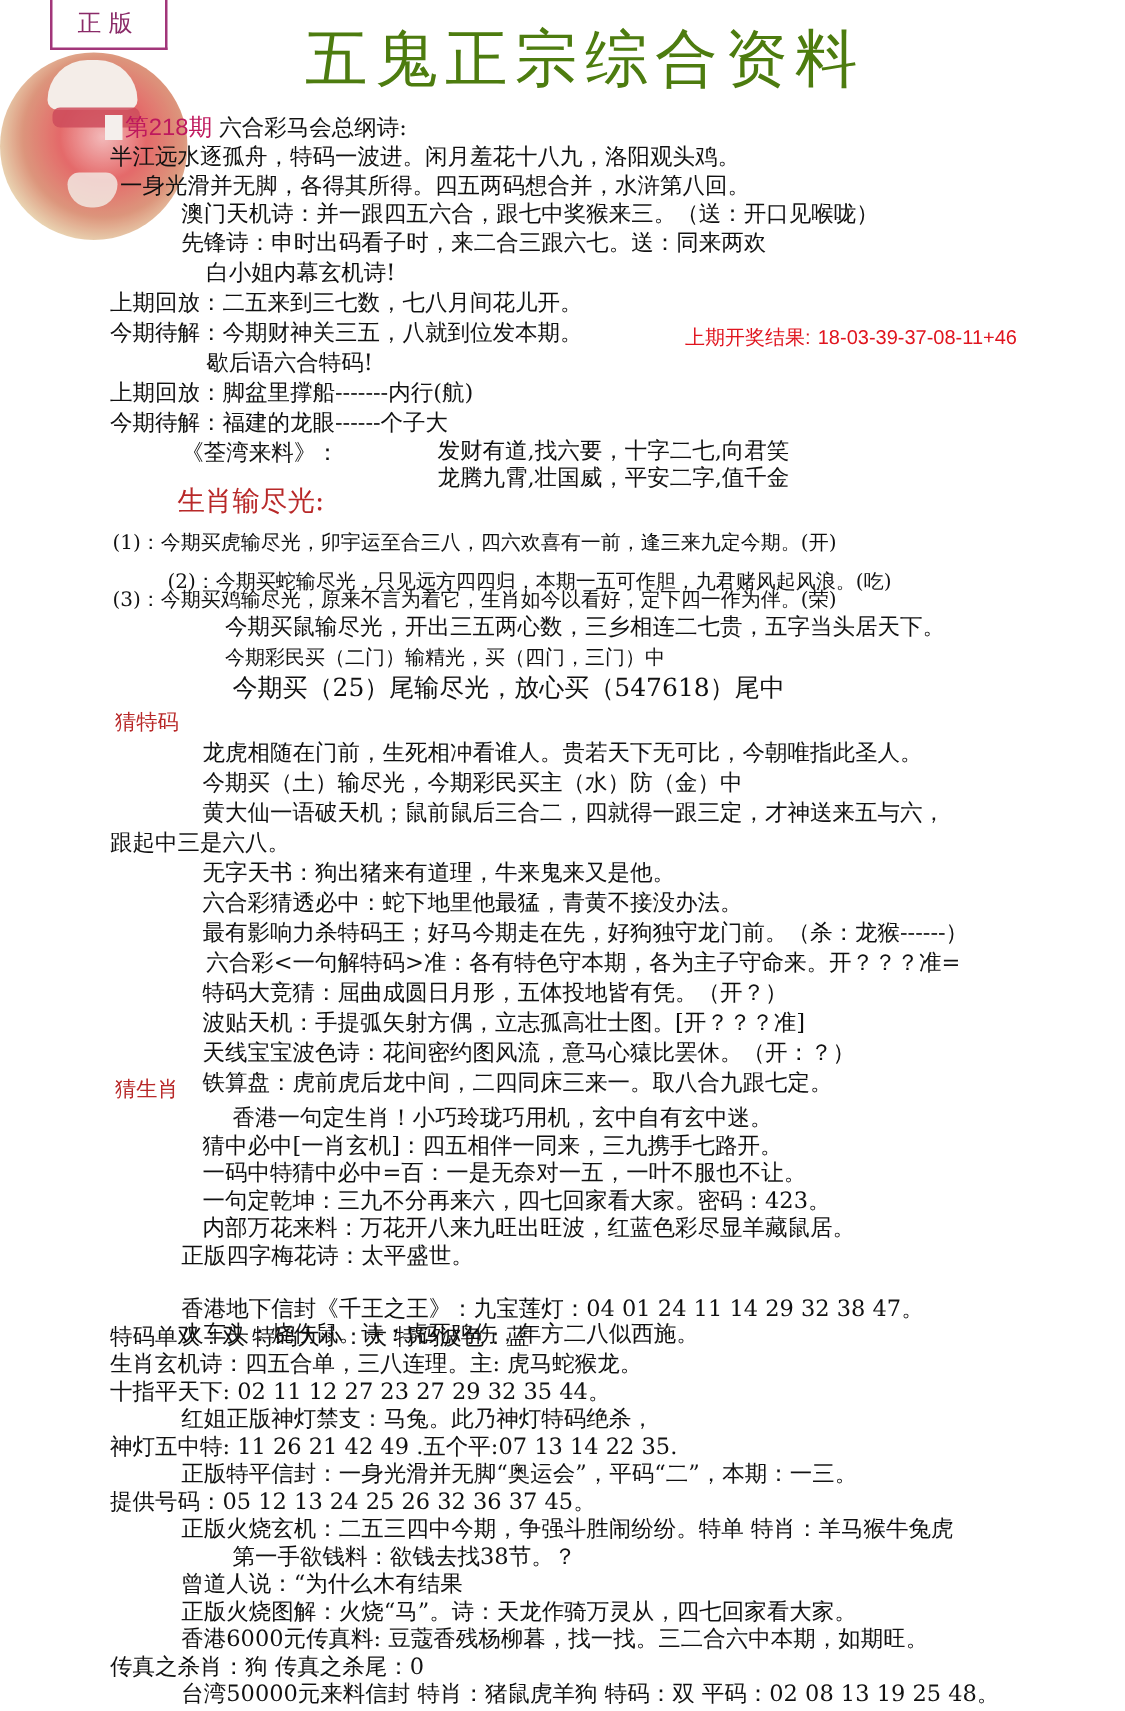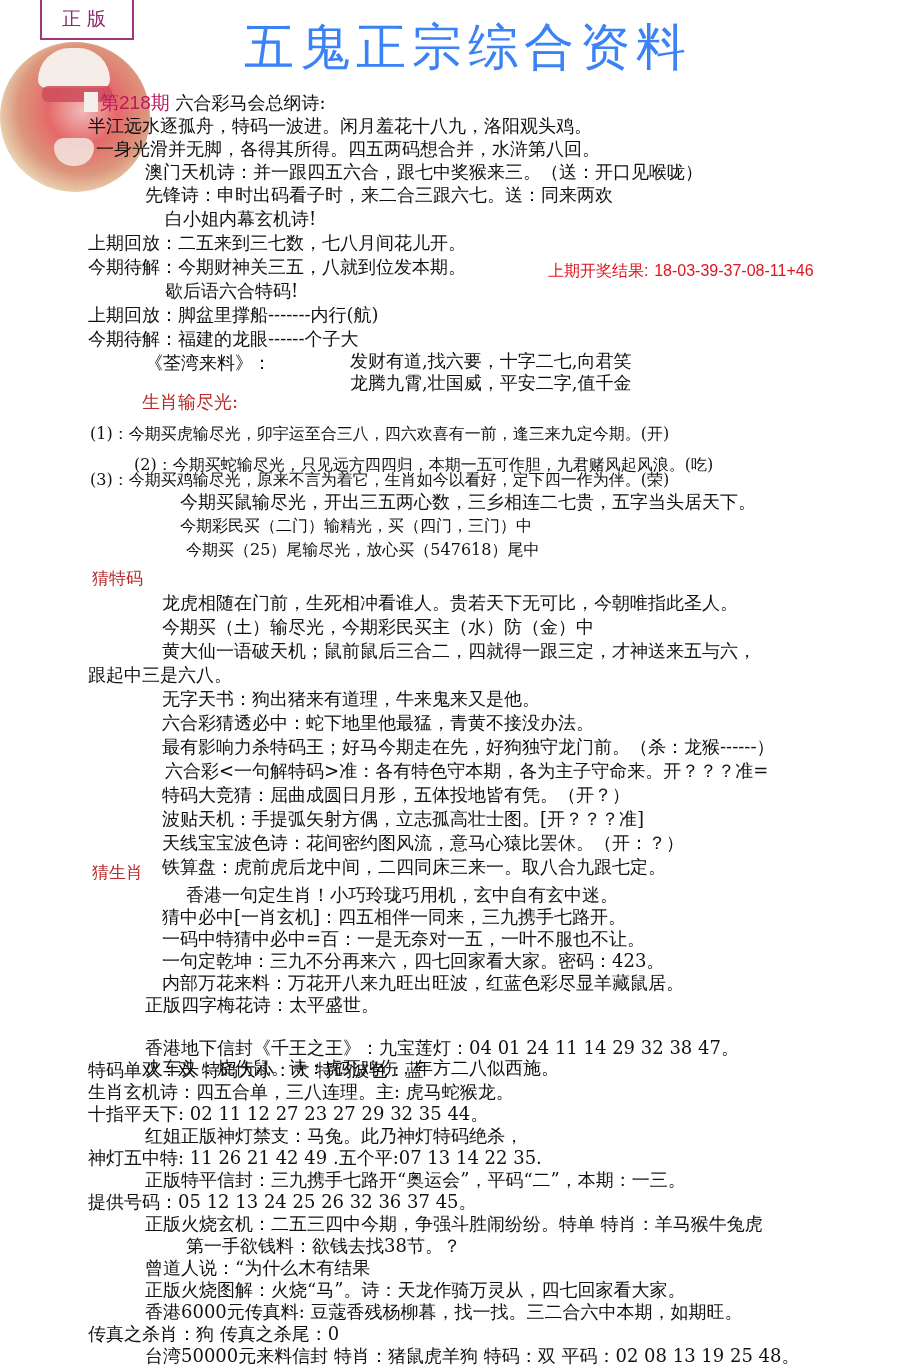--- a/index.html
+++ b/index.html
@@ -7,26 +7,26 @@
          font-family: "DejaVu Serif", "Liberation Serif", serif; color: #111; }
   .badge { position: absolute; left: 40px; top: 0; width: 94px; height: 40px;
            border: 2px solid #a2367a; border-top: none; background: #fff;
            color: #8a2a68; font-size: 19px; letter-spacing: 6px;
            display: flex; align-items: center; justify-content: center; box-sizing: border-box; }
   .portrait { position: absolute; left: 0; top: 42px; width: 150px; height: 150px; border-radius: 50%;
               background: radial-gradient(circle at 55% 45%, #f2b3b3 0%, #e25a5a 30%, #d98a6e 55%, #e9d6b0 75%, rgba(255,255,255,0) 100%); opacity: 0.9; }
   .portrait .hair { position: absolute; left: 38px; top: 6px; width: 72px; height: 40px; border-radius: 40px 40px 10px 10px; background: #f3ece6; }
   .portrait .glasses { position: absolute; left: 42px; top: 44px; width: 70px; height: 16px; background: #c93a4a; border-radius: 6px; opacity: .85; }
   .portrait .beard { position: absolute; left: 54px; top: 96px; width: 40px; height: 28px; background: #f3ece6; border-radius: 10px 10px 20px 20px; opacity: .8; }
-  .title { position: absolute; left: 244px; top: 14px; font-size: 50px; letter-spacing: 6px; color: #3b82f6; font-weight: normal; }
+  .title { position: absolute; left: 244px; top: 14px; font-size: 50px; letter-spacing: 6px; color: #4d7c0f; font-weight: normal; }
   .issue-box { position: absolute; left: 84px; top: 92px; width: 14px; height: 20px; background: #f4efec; }
   .line { position: absolute; white-space: nowrap; font-size: 18px; line-height: 22px; }
   .issue { font-family: "Liberation Sans", sans-serif; font-size: 19px; color: #be185d; }
   .red-sans { color: #e0141e; font-family: "Liberation Sans", sans-serif; font-size: 16px; }
-  .heading { color: #b82828; font-size: 18px; }
+  .heading { color: #b82828; font-size: 22px; }
 </style>
 </head>
 <body>
 
 <div class="badge">正版</div>
 <div class="portrait">
   <div class="hair"></div>
   <div class="glasses"></div>
   <div class="beard"></div>
 </div>
@@ -55,21 +55,21 @@
 <div class="line" style="left:145px;top:352px;">《荃湾来料》：</div>
 <div class="line" style="left:350px;top:350px;">发财有道,找六要，十字二七,向君笑</div>
 <div class="line" style="left:350px;top:372px;">龙腾九霄,壮国威，平安二字,值千金</div>
 
 <div class="line heading" style="left:142px;top:391px;">生肖输尽光:</div>
 <div class="line" style="left:90px;top:423px;font-size:16px;">(1)：今期买虎输尽光，卯宇运至合三八，四六欢喜有一前，逢三来九定今期。(开)</div>
 <div class="line" style="left:90px;top:454px;font-size:16px;margin-left:44px;">(2)：今期买蛇输尽光，只见远方四四归，本期一五可作胆，九君赌风起风浪。(吃)</div>
 <div class="line" style="left:90px;top:469px;font-size:16px;">(3)：今期买鸡输尽光，原来不言为着它，生肖如今以看好，定下四一作为伴。(荣)</div>
 <div class="line" style="left:180px;top:491px;">今期买鼠输尽光，开出三五两心数，三乡相连二七贵，五字当头居天下。</div>
 <div class="line" style="left:180px;top:515px;font-size:16px;">今期彩民买（二门）输精光，买（四门，三门）中</div>
-<div class="line" style="left:186px;top:539px;font-size:16px;">今期买（25）尾输尽光，放心买（547618）尾中</div>
+<div class="line" style="left:186px;top:539px;font-size:20px;">今期买（25）尾输尽光，放心买（547618）尾中</div>
 
 <div class="line heading" style="left:92px;top:567px;font-size:17px;">猜特码</div>
 <div class="line" style="left:162px;top:592px;">龙虎相随在门前，生死相冲看谁人。贵若天下无可比，今朝唯指此圣人。</div>
 <div class="line" style="left:162px;top:616px;">今期买（土）输尽光，今期彩民买主（水）防（金）中</div>
 <div class="line" style="left:162px;top:640px;">黄大仙一语破天机；鼠前鼠后三合二，四就得一跟三定，才神送来五与六，</div>
 <div class="line" style="left:88px;top:664px;">跟起中三是六八。</div>
 <div class="line" style="left:162px;top:688px;">无字天书：狗出猪来有道理，牛来鬼来又是他。</div>
 <div class="line" style="left:162px;top:712px;">六合彩猜透必中：蛇下地里他最猛，青黄不接没办法。</div>
 <div class="line" style="left:162px;top:736px;">最有影响力杀特码王；好马今期走在先，好狗独守龙门前。（杀：龙猴------）</div>
 <div class="line" style="left:165px;top:760px;">六合彩&lt;一句解特码&gt;准：各有特色守本期，各为主子守命来。开？？？准=</div>
@@ -85,21 +85,21 @@
 <div class="line" style="left: 162px; top: 950px;">一句定乾坤：三九不分再来六，四七回家看大家。密码：423。</div>
 <div class="line" style="left: 162px; top: 972px;">内部万花来料：万花开八来九旺出旺波，红蓝色彩尽显羊藏鼠居。</div>
 <div class="line" style="left: 145px; top: 994px;">正版四字梅花诗：太平盛世。</div>
 <div class="line" style="left: 145px; top: 1057px; text-align: center;">火车头：烧伤鼠。诗：虎死鸡伤，年方二八似西施。</div>
 <div class="line" style="left: 145px; top: 1037px;">香港地下信封《千王之王》：九宝莲灯：04 01 24 11 14 29 32 38 47。</div>
 <div class="line" style="left: 88px; top: 1059px;">特码单双：双 特码大小：大 特码波色：蓝</div>
 <div class="line" style="left: 88px; top: 1081px;">生肖玄机诗：四五合单，三八连理。主: 虎马蛇猴龙。</div>
 <div class="line" style="left: 88px; top: 1103px;">十指平天下: 02 11 12 27 23 27 29 32 35 44。</div>
 <div class="line" style="left: 145px; top: 1125px;">红姐正版神灯禁支：马兔。此乃神灯特码绝杀，</div>
 <div class="line" style="left: 88px; top: 1147px;">神灯五中特: 11 26 21 42 49 .五个平:07 13 14 22 35.</div>
-<div class="line" style="left: 145px; top: 1169px;">正版特平信封：三九携手七路开“奥运会”，平码“二”，本期：一三。</div>
+<div class="line" style="left: 145px; top: 1169px;">正版特平信封：一身光滑并无脚“奥运会”，平码“二”，本期：一三。</div>
 <div class="line" style="left: 88px; top: 1191px;">提供号码：05 12 13 24 25 26 32 36 37 45。</div>
 <div class="line" style="left: 145px; top: 1213px;">正版火烧玄机：二五三四中今期，争强斗胜闹纷纷。特单 特肖：羊马猴牛兔虎</div>
 <div class="line" style="left: 186px; top: 1235px;">第一手欲钱料：欲钱去找38节。？</div>
 <div class="line" style="left: 145px; top: 1257px;">曾道人说：“为什么木有结果</div>
 <div class="line" style="left: 145px; top: 1279px;">正版火烧图解：火烧“马”。诗：天龙作骑万灵从，四七回家看大家。</div>
 <div class="line" style="left: 145px; top: 1301px;">香港6000元传真料: 豆蔻香残杨柳暮，找一找。三二合六中本期，如期旺。</div>
 <div class="line" style="left: 88px; top: 1323px;">传真之杀肖：狗 传真之杀尾：0</div>
 <div class="line" style="left: 145px; top: 1345px;">台湾50000元来料信封 特肖：猪鼠虎羊狗 特码：双 平码：02 08 13 19 25 48。</div>
 
 </body></html>

